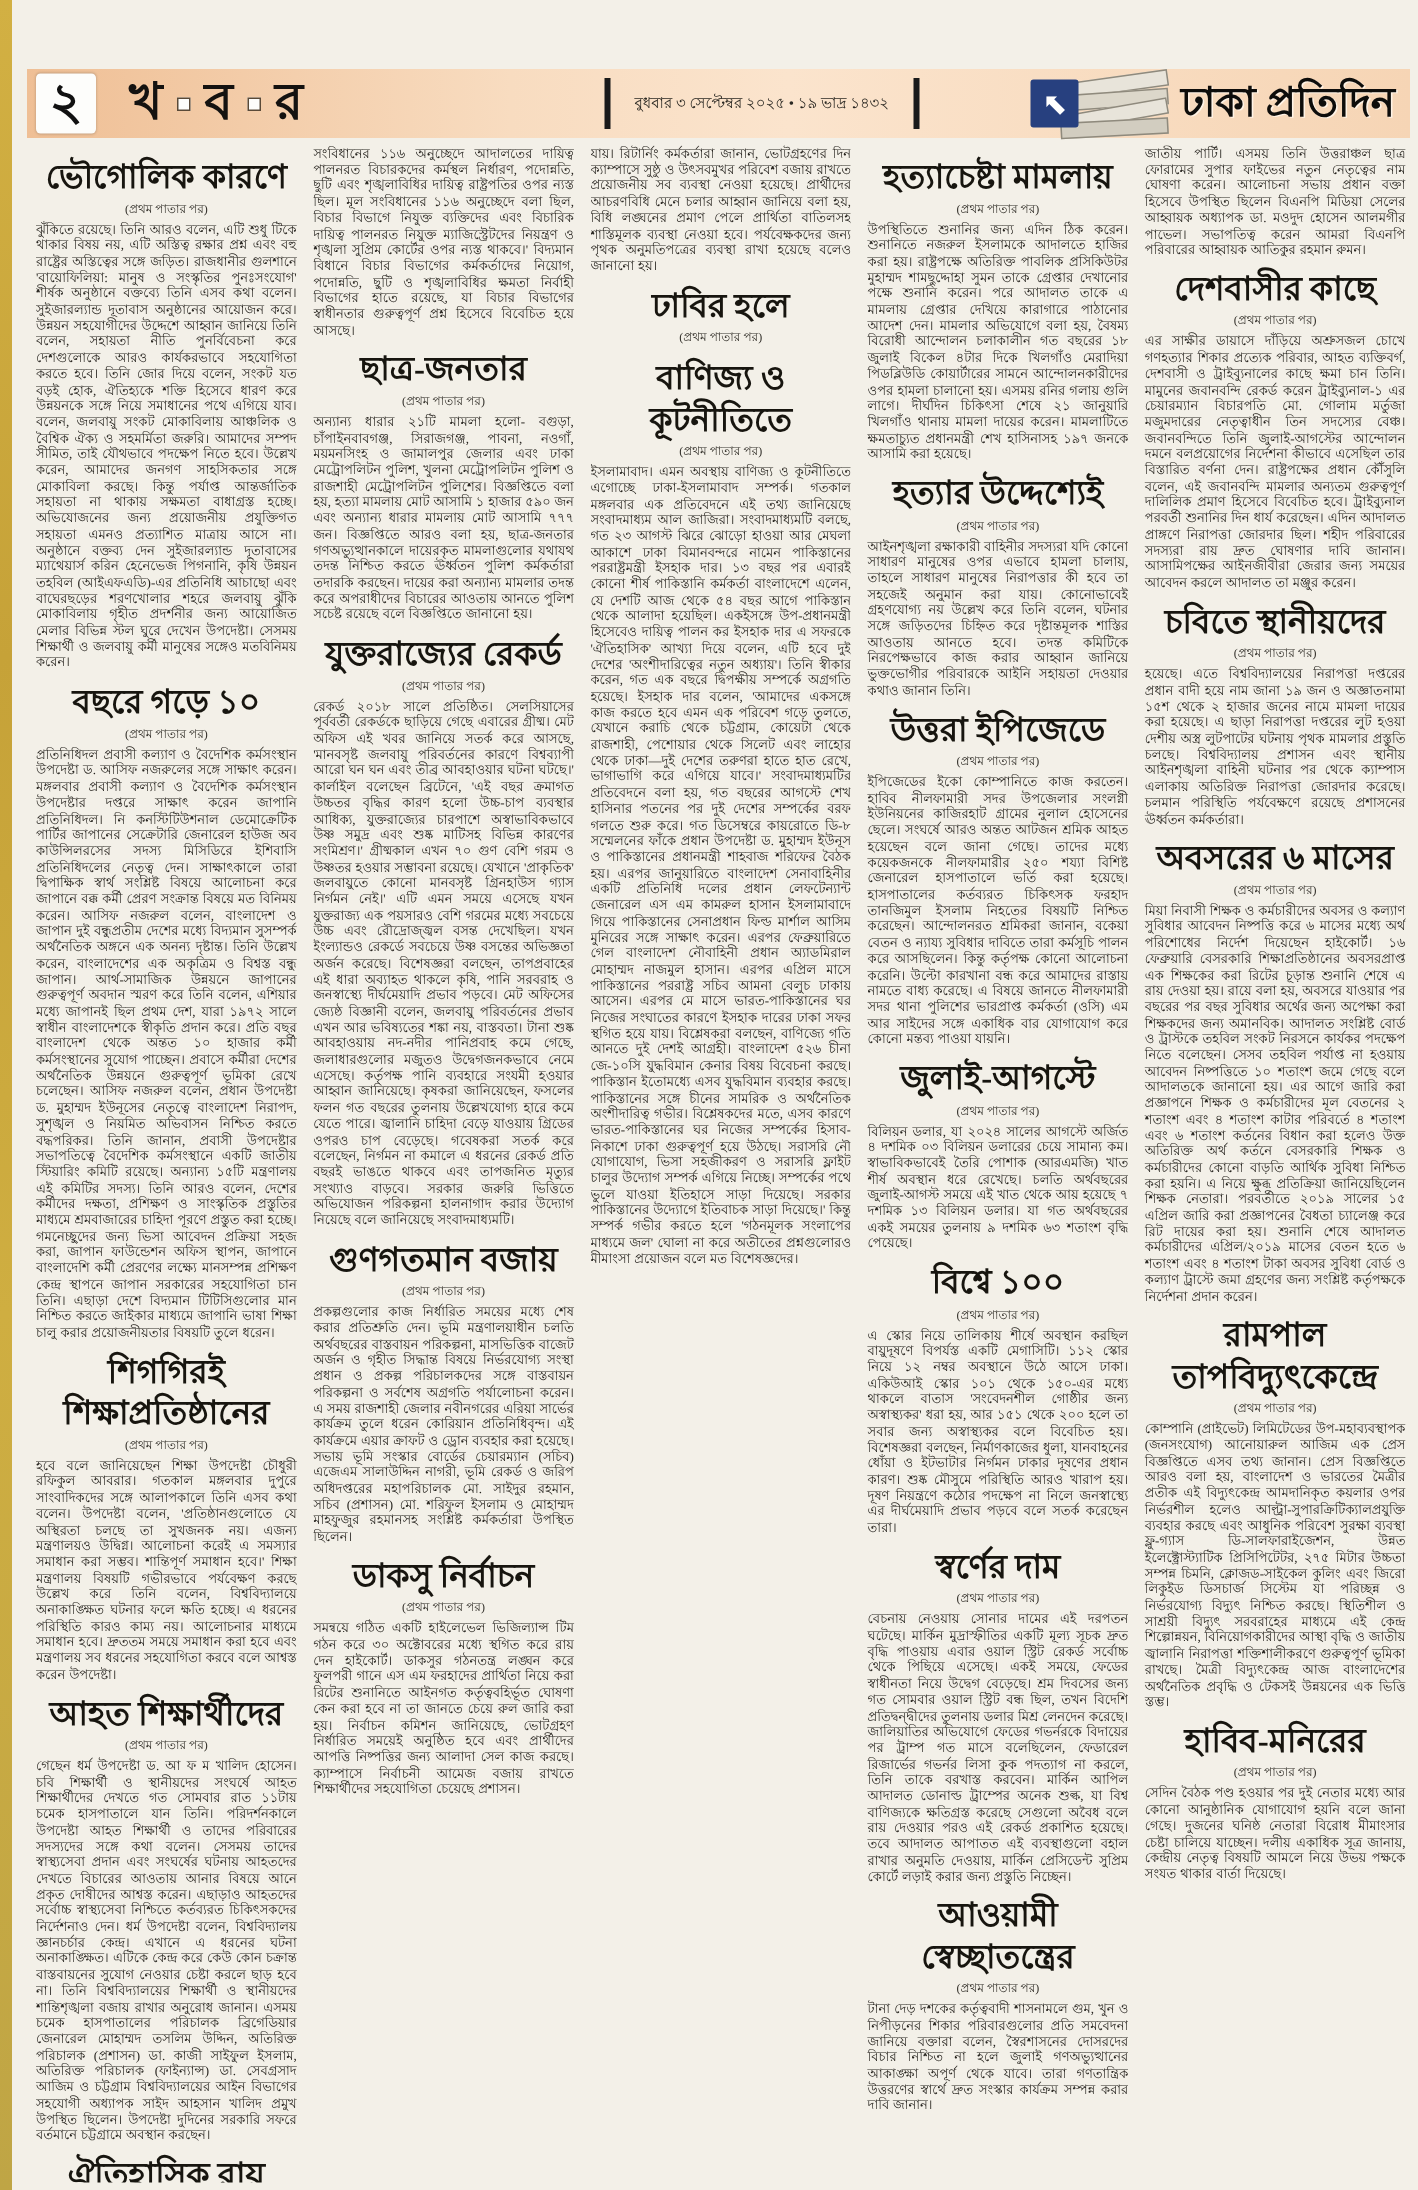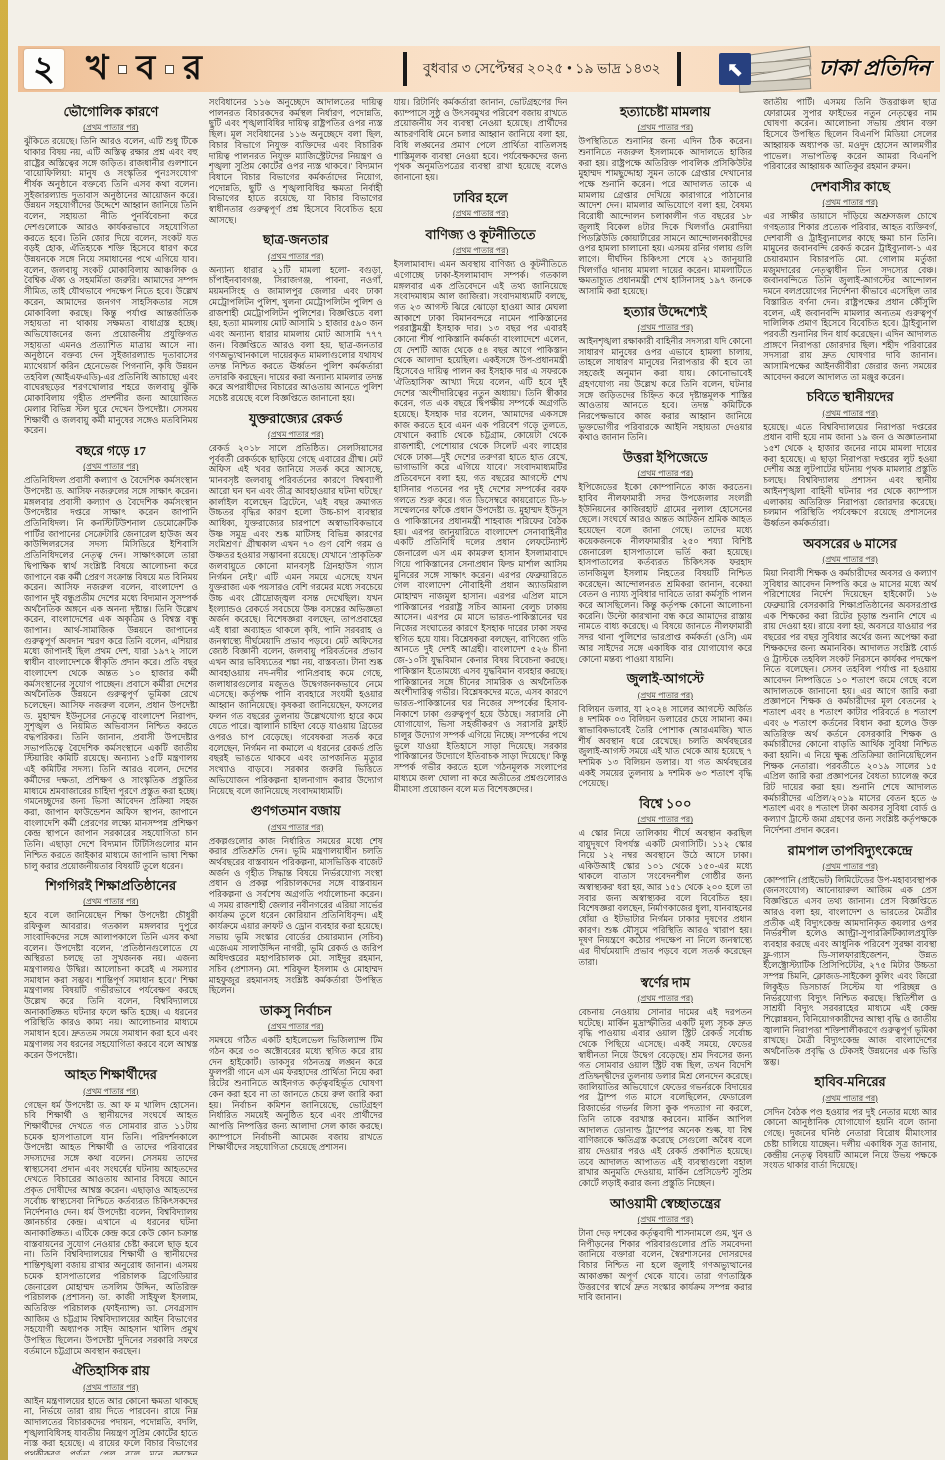--- a/index.html
+++ b/index.html
@@ -17,40 +17,40 @@
     background:linear-gradient(90deg,#efbf95 0%,#f8dcc0 35%,#fbe4cd 55%,#f6d5b5 100%);
     display:flex;align-items:center;}
   .pagenum-box{background:#fdfdfb;border-radius:3px;margin-left:6px;
     width:40px;height:40px;display:flex;align-items:center;justify-content:center;
     box-shadow:0 0 2px rgba(0,0,0,.25);}
   .pagenum{font-size:34px;font-weight:bold;line-height:1;color:#111;}
   .section-title{display:flex;align-items:center;gap:9px;margin-left:22px;
     font-size:34px;font-weight:bold;color:#141210;letter-spacing:1px;}
   .section-title .dot{width:7px;height:7px;background:#fdfdfb;border:1px solid #5a4a38;display:inline-block;}
   .vbar{width:4px;height:34px;background:#1a1a1a;margin:0 16px;}
-  .band-date{font-size:14px;color:#2b2822;white-space:nowrap;}
+  .band-date{font-size:10px;color:#2b2822;white-space:nowrap;}
   .logo-wrap{margin-left:auto;display:flex;align-items:center;gap:8px;margin-right:10px;}
   .paper-art{position:relative;width:92px;height:44px;}
   .paper-art .sheet{position:absolute;background:#e8e4da;border:1px solid #8f8a7d;height:9px;width:70px;right:0;}
   .paper-art .s1{top:4px;transform:rotate(-8deg);}
   .paper-art .s2{top:14px;transform:rotate(-4deg);background:#dcd7ca;}
   .paper-art .s3{top:24px;transform:rotate(-10deg);}
   .paper-art .s4{top:33px;transform:rotate(-3deg);background:#d2cdc0;}
   .arrow-box{position:absolute;left:0;top:6px;width:32px;height:32px;background:#27407f;
     display:flex;align-items:center;justify-content:center;border-radius:2px;}
   .arrow-box span{color:#fff;font-size:20px;line-height:1;font-family:"DejaVu Sans",sans-serif;}
-  .brand{font-size:21px;font-weight:900;color:#0e0d0b;white-space:nowrap;
-    text-shadow:1px 1px 0 #fff3e6;font-style:italic;}
+  .brand{font-size:27px;font-weight:900;color:#0e0d0b;white-space:nowrap;
+    text-shadow:1px 1px 0 #fff3e6;}
   
   main{position:absolute;left:24px;right:8px;top:97px;bottom:5px;
     display:flex;gap:11px;}
   .col{flex:1 1 0;overflow:hidden;}
-  .headline{font-size:13px;font-weight:bold;text-align:center;color:#17150f;
+  .headline{font-size:22px;font-weight:bold;text-align:center;color:#17150f;
     margin:7px 0 1px;line-height:1.25;}
-  .sub{font-size:8px;text-align:center;margin:0 0 2px;color:#33302a;text-decoration:underline;}
+  .sub{font-size:8px;text-align:center;margin:0 0 2px;color:#33302a;}
   .body,.cont{font-size:8.7px;line-height:10.7px;text-align:justify;
     color:#27241f;margin-bottom:3px;word-spacing:.4px;}
 </style>
 </head>
 <body>
 
 <div class="edge-stripe"></div>
 
 <header class="band">
   <div class="pagenum-box">
@@ -78,21 +78,21 @@
     </div>
     <div class="brand">ঢাকা প্রতিদিন</div>
   </div>
 </header>
 
 <main>
     <div class="col">
       <div class="headline">ভৌগোলিক কারণে</div>
       <div class="sub">(প্রথম পাতার পর)</div>
       <div class="body">ঝুঁকিতে রয়েছে। তিনি আরও বলেন, এটি শুধু টিকে থাকার বিষয় নয়, এটি অস্তিত্ব রক্ষার প্রশ্ন এবং বহু রাষ্ট্রের অস্তিত্বের সঙ্গে জড়িত। রাজধানীর গুলশানে 'বায়োফিলিয়া: মানুষ ও সংস্কৃতির পুনঃসংযোগ' শীর্ষক অনুষ্ঠানে বক্তব্যে তিনি এসব কথা বলেন। সুইজারল্যান্ড দূতাবাস অনুষ্ঠানের আয়োজন করে। উন্নয়ন সহযোগীদের উদ্দেশে আহ্বান জানিয়ে তিনি বলেন, সহায়তা নীতি পুনর্বিবেচনা করে দেশগুলোকে আরও কার্যকরভাবে সহযোগিতা করতে হবে। তিনি জোর দিয়ে বলেন, সংকট যত বড়ই হোক, ঐতিহ্যকে শক্তি হিসেবে ধারণ করে উন্নয়নকে সঙ্গে নিয়ে সমাধানের পথে এগিয়ে যাব। বলেন, জলবায়ু সংকট মোকাবিলায় আঞ্চলিক ও বৈশ্বিক ঐক্য ও সহমর্মিতা জরুরি। আমাদের সম্পদ সীমিত, তাই যৌথভাবে পদক্ষেপ নিতে হবে। উল্লেখ করেন, আমাদের জনগণ সাহসিকতার সঙ্গে মোকাবিলা করছে। কিন্তু পর্যাপ্ত আন্তর্জাতিক সহায়তা না থাকায় সক্ষমতা বাধাগ্রস্ত হচ্ছে। অভিযোজনের জন্য প্রয়োজনীয় প্রযুক্তিগত সহায়তা এমনও প্রত্যাশিত মাত্রায় আসে না। অনুষ্ঠানে বক্তব্য দেন সুইজারল্যান্ড দূতাবাসের ম্যাথেয়ার্স করিন হেনেভেজ পিগনানি, কৃষি উন্নয়ন তহবিল (আইএফএডি)-এর প্রতিনিধি আচাছো এবং বাঘেরছড়ের শরণখোলার শহরে জলবায়ু ঝুঁকি মোকাবিলায় গৃহীত প্রদর্শনীর জন্য আয়োজিত মেলার বিভিন্ন স্টল ঘুরে দেখেন উপদেষ্টা। সেসময় শিক্ষার্থী ও জলবায়ু কর্মী মানুষের সঙ্গেও মতবিনিময় করেন।</div>
-      <div class="headline">বছরে গড়ে 17</div>
+      <div class="headline">বছরে গড়ে ১০</div>
       <div class="sub">(প্রথম পাতার পর)</div>
       <div class="body">প্রতিনিধিদল প্রবাসী কল্যাণ ও বৈদেশিক কর্মসংস্থান উপদেষ্টা ড. আসিফ নজরুলের সঙ্গে সাক্ষাৎ করেন। মঙ্গলবার প্রবাসী কল্যাণ ও বৈদেশিক কর্মসংস্থান উপদেষ্টার দপ্তরে সাক্ষাৎ করেন জাপানি প্রতিনিধিদল। নি কনস্টিটিউশনাল ডেমোক্রেটিক পার্টির জাপানের সেক্রেটারি জেনারেল হাউজ অব কাউন্সিলরসের সদস্য মিসিডিরে ইশিবাসি প্রতিনিধিদলের নেতৃত্ব দেন। সাক্ষাৎকালে তারা দ্বিপাক্ষিক স্বার্থ সংশ্লিষ্ট বিষয়ে আলোচনা করে জাপানে বক্ক কর্মী প্রেরণ সংক্রান্ত বিষয়ে মত বিনিময় করেন। আসিফ নজরুল বলেন, বাংলাদেশ ও জাপান দুই বন্ধুপ্রতীম দেশের মধ্যে বিদ্যমান সুসম্পর্ক অর্থনৈতিক অঙ্গনে এক অনন্য দৃষ্টান্ত। তিনি উল্লেখ করেন, বাংলাদেশের এক অকৃত্রিম ও বিশ্বস্ত বন্ধু জাপান। আর্থ-সামাজিক উন্নয়নে জাপানের গুরুত্বপূর্ণ অবদান স্মরণ করে তিনি বলেন, এশিয়ার মধ্যে জাপানই ছিল প্রথম দেশ, যারা ১৯৭২ সালে স্বাধীন বাংলাদেশকে স্বীকৃতি প্রদান করে। প্রতি বছর বাংলাদেশ থেকে অন্তত ১০ হাজার কর্মী কর্মসংস্থানের সুযোগ পাচ্ছেন। প্রবাসে কর্মীরা দেশের অর্থনৈতিক উন্নয়নে গুরুত্বপূর্ণ ভূমিকা রেখে চলেছেন। আসিফ নজরুল বলেন, প্রধান উপদেষ্টা ড. মুহাম্মদ ইউনূসের নেতৃত্বে বাংলাদেশ নিরাপদ, সুশৃঙ্খল ও নিয়মিত অভিবাসন নিশ্চিত করতে বদ্ধপরিকর। তিনি জানান, প্রবাসী উপদেষ্টার সভাপতিত্বে বৈদেশিক কর্মসংস্থানে একটি জাতীয় স্টিয়ারিং কমিটি রয়েছে। অন্যান্য ১৫টি মন্ত্রণালয় এই কমিটির সদস্য। তিনি আরও বলেন, দেশের কর্মীদের দক্ষতা, প্রশিক্ষণ ও সাংস্কৃতিক প্রস্তুতির মাধ্যমে শ্রমবাজারের চাহিদা পূরণে প্রস্তুত করা হচ্ছে। গমনেচ্ছুদের জন্য ভিসা আবেদন প্রক্রিয়া সহজ করা, জাপান ফাউন্ডেশন অফিস স্থাপন, জাপানে বাংলাদেশি কর্মী প্রেরণের লক্ষ্যে মানসম্পন্ন প্রশিক্ষণ কেন্দ্র স্থাপনে জাপান সরকারের সহযোগিতা চান তিনি। এছাড়া দেশে বিদ্যমান টিটিসিগুলোর মান নিশ্চিত করতে জাইকার মাধ্যমে জাপানি ভাষা শিক্ষা চালু করার প্রয়োজনীয়তার বিষয়টি তুলে ধরেন।</div>
       <div class="headline">শিগগিরই শিক্ষাপ্রতিষ্ঠানের</div>
       <div class="sub">(প্রথম পাতার পর)</div>
       <div class="body">হবে বলে জানিয়েছেন শিক্ষা উপদেষ্টা চৌধুরী রফিকুল আবরার। গতকাল মঙ্গলবার দুপুরে সাংবাদিকদের সঙ্গে আলাপকালে তিনি এসব কথা বলেন। উপদেষ্টা বলেন, 'প্রতিষ্ঠানগুলোতে যে অস্থিরতা চলছে তা সুখজনক নয়। এজন্য মন্ত্রণালয়ও উদ্বিগ্ন। আলোচনা করেই এ সমস্যার সমাধান করা সম্ভব। শান্তিপূর্ণ সমাধান হবে।' শিক্ষা মন্ত্রণালয় বিষয়টি গভীরভাবে পর্যবেক্ষণ করছে উল্লেখ করে তিনি বলেন, বিশ্ববিদ্যালয়ে অনাকাঙ্ক্ষিত ঘটনার ফলে ক্ষতি হচ্ছে। এ ধরনের পরিস্থিতি কারও কাম্য নয়। আলোচনার মাধ্যমে সমাধান হবে। দ্রুততম সময়ে সমাধান করা হবে এবং মন্ত্রণালয় সব ধরনের সহযোগিতা করবে বলে আশ্বস্ত করেন উপদেষ্টা।</div>
       <div class="headline">আহত শিক্ষার্থীদের</div>
       <div class="sub">(প্রথম পাতার পর)</div>
       <div class="body">গেছেন ধর্ম উপদেষ্টা ড. আ ফ ম খালিদ হোসেন। চবি শিক্ষার্থী ও স্থানীয়দের সংঘর্ষে আহত শিক্ষার্থীদের দেখতে গত সোমবার রাত ১১টায় চমেক হাসপাতালে যান তিনি। পরিদর্শনকালে উপদেষ্টা আহত শিক্ষার্থী ও তাদের পরিবারের সদস্যদের সঙ্গে কথা বলেন। সেসময় তাদের স্বাস্থ্যসেবা প্রদান এবং সংঘর্ষের ঘটনায় আহতদের দেখতে বিচারের আওতায় আনার বিষয়ে আনে প্রকৃত দোষীদের আশ্বস্ত করেন। এছাড়াও আহতদের সর্বোচ্চ স্বাস্থ্যসেবা নিশ্চিতে কর্তব্যরত চিকিৎসকদের নির্দেশনাও দেন। ধর্ম উপদেষ্টা বলেন, বিশ্ববিদ্যালয় জ্ঞানচর্চার কেন্দ্র। এখানে এ ধরনের ঘটনা অনাকাঙ্ক্ষিত। এটিকে কেন্দ্র করে কেউ কোন চক্রান্ত বাস্তবায়নের সুযোগ নেওয়ার চেষ্টা করলে ছাড় হবে না। তিনি বিশ্ববিদ্যালয়ের শিক্ষার্থী ও স্থানীয়দের শান্তিশৃঙ্খলা বজায় রাখার অনুরোধ জানান। এসময় চমেক হাসপাতালের পরিচালক ব্রিগেডিয়ার জেনারেল মোহাম্মদ তসলিম উদ্দিন, অতিরিক্ত পরিচালক (প্রশাসন) ডা. কাজী সাইফুল ইসলাম, অতিরিক্ত পরিচালক (ফাইন্যান্স) ডা. সেবগ্রসাদ আজিম ও চট্টগ্রাম বিশ্ববিদ্যালয়ের আইন বিভাগের সহযোগী অধ্যাপক সাইদ আহসান খালিদ প্রমুখ উপস্থিত ছিলেন। উপদেষ্টা দুদিনের সরকারি সফরে বর্তমানে চট্টগ্রামে অবস্থান করছেন।</div>
       <div class="headline">ঐতিহাসিক রায়</div>
       <div class="sub">(প্রথম পাতার পর)</div>

